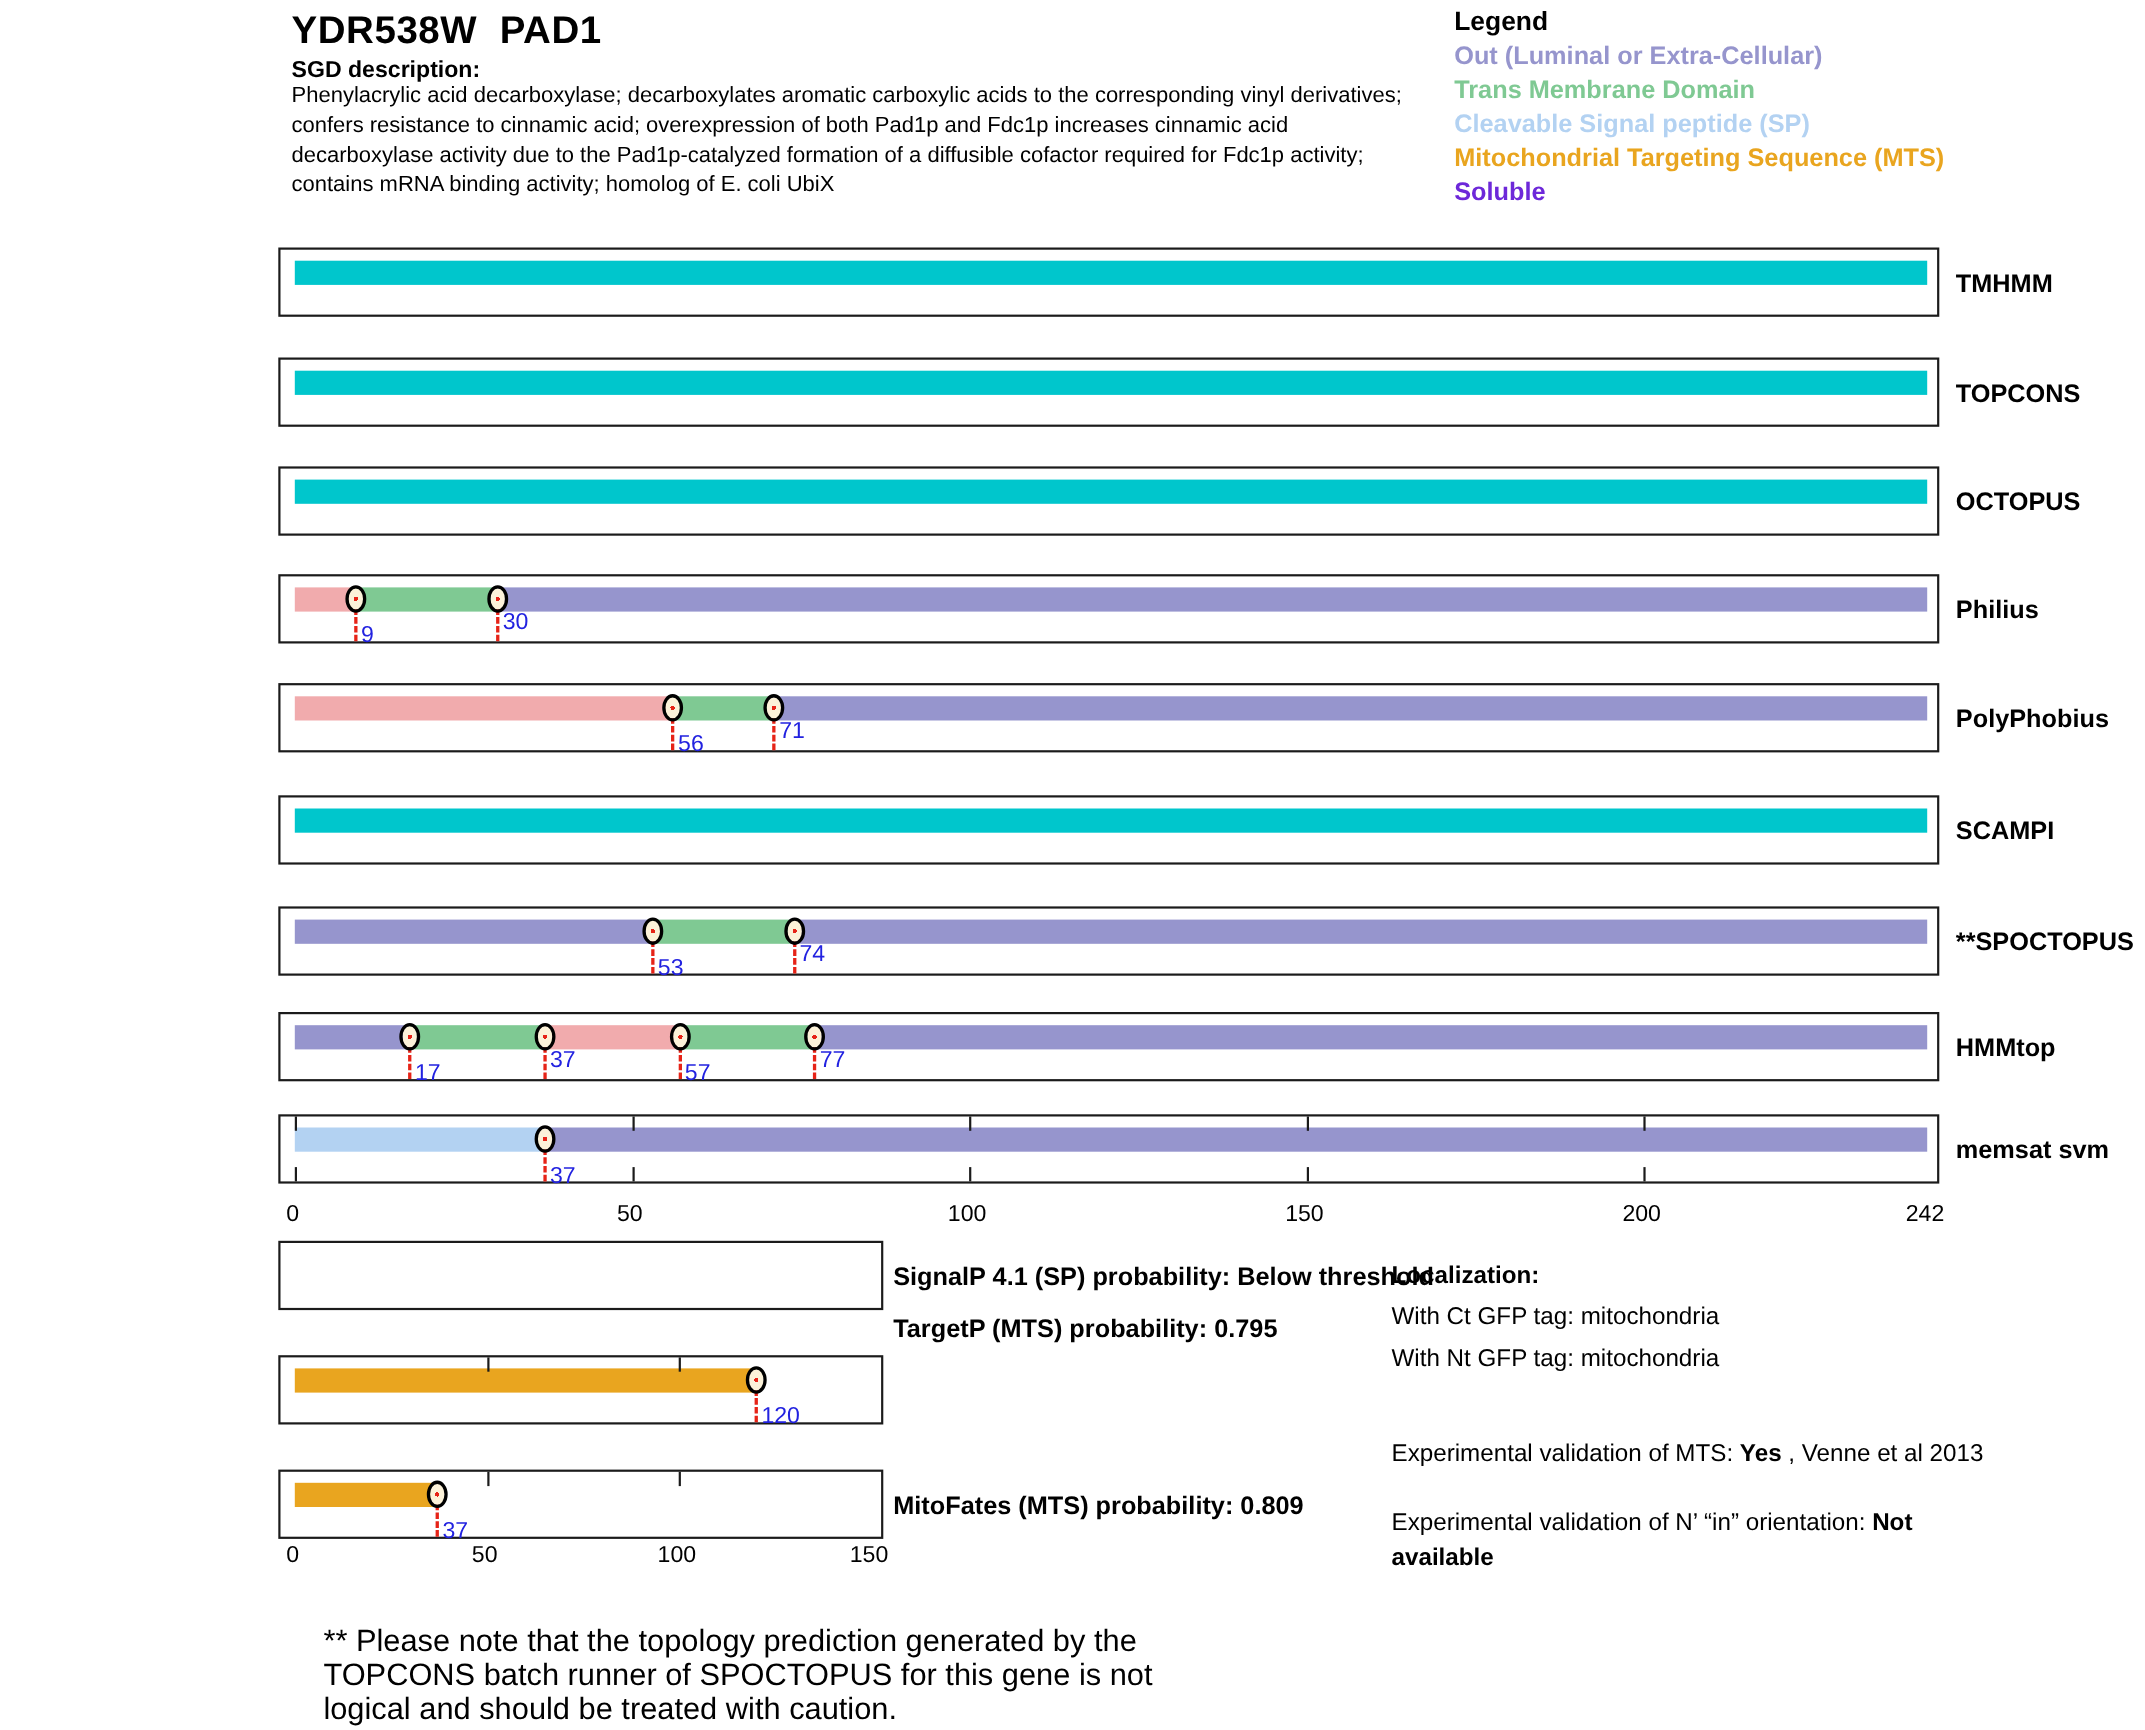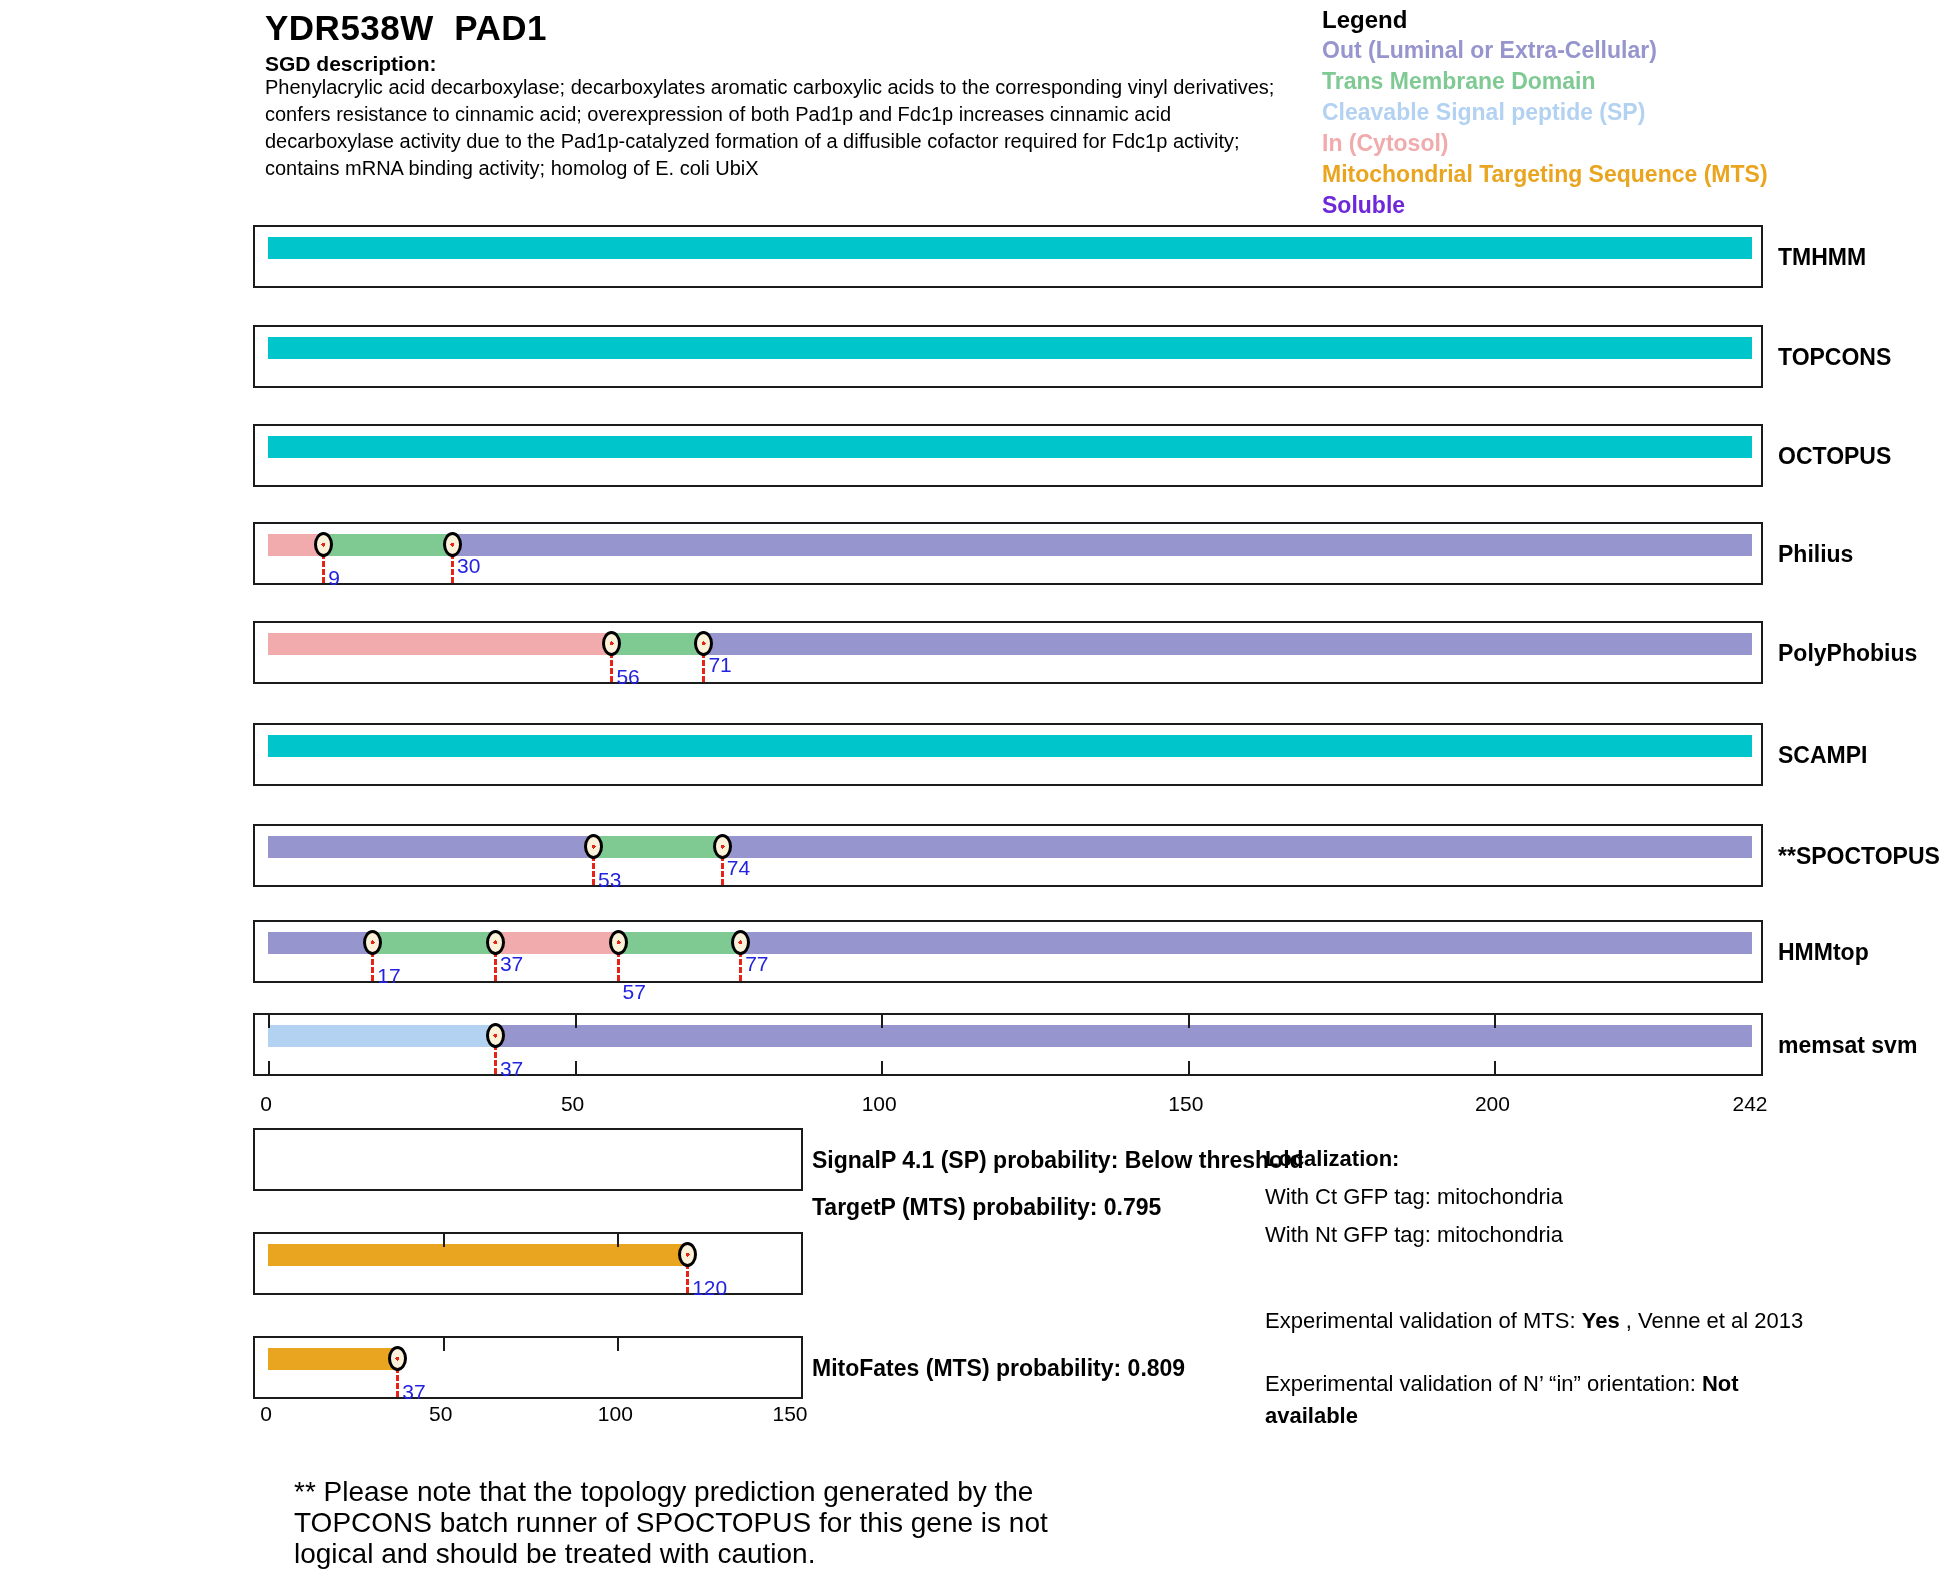--- a/index.html
+++ b/index.html
@@ -31,21 +31,20 @@
   <div class="abs page-title" style="left:265px;top:8px;">YDR538W  PAD1</div>
   <div class="abs sgd-label" style="left:265px;top:52px;">SGD description:</div>
   <div class="abs sgd-desc" style="left:265px;top:74px;width:1040px;">Phenylacrylic acid decarboxylase; decarboxylates aromatic carboxylic acids to the corresponding vinyl derivatives; confers resistance to cinnamic acid; overexpression of both Pad1p and Fdc1p increases cinnamic acid decarboxylase activity due to the Pad1p-catalyzed formation of a diffusible cofactor required for Fdc1p activity; contains mRNA binding activity; homolog of E. coli UbiX</div>
 
   <div class="abs" style="left:1322px;top:4px;">
     <div class="legend-title">Legend</div>
     <div id="legend-entries">
         <div class="legend-entry" style="color: rgb(150, 149, 205);">Out (Luminal or Extra-Cellular)</div>
         <div class="legend-entry" style="color: rgb(127, 201, 147);">Trans Membrane Domain</div>
         <div class="legend-entry" style="color: rgb(179, 210, 242);">Cleavable Signal peptide (SP)</div>
-        <div class="legend-entry" style="color: rgb(241, 171, 173);">In (Cytosol)</div>
         <div class="legend-entry" style="color: rgb(233, 165, 31);">Mitochondrial Targeting Sequence (MTS)</div>
         <div class="legend-entry" style="color: #6d28d9;">Soluble</div>
       </div>
   </div>
 
   <div id="charts">
       <div class="row-box" style="left: 253px; top: 225px; width: 1510px; height: 63px;">
         <div class="seg" style="left: 13px; top: 10px; width: 1484px; height: 22px; background: rgb(0, 198, 204);"></div>
       </div>
       <div class="row-label" style="left: 1778px; top: 244px;">TMHMM</div>
@@ -104,21 +103,21 @@
         <div class="seg" style="left: 362.537px; top: 10px; width: 122.645px; height: 22px; background: rgb(127, 201, 147);"></div>
         <div class="seg" style="left: 485.182px; top: 10px; width: 1011.82px; height: 22px; background: rgb(150, 149, 205);"></div>
         <div class="dash" style="left: 116.248px; top: 21px; height: 38px; border-left-color: rgb(230, 35, 23);"></div>
         <div class="marker" style="left: 108.248px; top: 8px; width: 19px; height: 25px; background: radial-gradient(circle, rgb(230, 35, 23) 0px, rgb(230, 35, 23) 2px, rgb(252, 242, 217) 2px);"></div>
         <div class="mval" style="left: 122.248px; top: 42px; color: rgb(34, 34, 224);">17</div>
         <div class="dash" style="left: 238.893px; top: 21px; height: 38px; border-left-color: rgb(230, 35, 23);"></div>
         <div class="marker" style="left: 230.893px; top: 8px; width: 19px; height: 25px; background: radial-gradient(circle, rgb(230, 35, 23) 0px, rgb(230, 35, 23) 2px, rgb(252, 242, 217) 2px);"></div>
         <div class="mval" style="left: 244.893px; top: 30px; color: rgb(34, 34, 224);">37</div>
         <div class="dash" style="left: 361.537px; top: 21px; height: 38px; border-left-color: rgb(230, 35, 23);"></div>
         <div class="marker" style="left: 353.537px; top: 8px; width: 19px; height: 25px; background: radial-gradient(circle, rgb(230, 35, 23) 0px, rgb(230, 35, 23) 2px, rgb(252, 242, 217) 2px);"></div>
-        <div class="mval" style="left: 367.537px; top: 58px; color: rgb(34, 34, 224);">57</div>
+        <div class="mval" style="left: 367.537px; top: 42px; color: rgb(34, 34, 224);">57</div>
         <div class="dash" style="left: 484.182px; top: 21px; height: 38px; border-left-color: rgb(230, 35, 23);"></div>
         <div class="marker" style="left: 476.182px; top: 8px; width: 19px; height: 25px; background: radial-gradient(circle, rgb(230, 35, 23) 0px, rgb(230, 35, 23) 2px, rgb(252, 242, 217) 2px);"></div>
         <div class="mval" style="left: 490.182px; top: 30px; color: rgb(34, 34, 224);">77</div>
       </div>
       <div class="row-label" style="left: 1778px; top: 939px;">HMMtop</div>
       <div class="row-box" style="left: 253px; top: 1013px; width: 1510px; height: 63px;">
         <div class="seg" style="left: 13px; top: 10px; width: 226.893px; height: 22px; background: rgb(179, 210, 242);"></div>
         <div class="seg" style="left: 239.893px; top: 10px; width: 1257.11px; height: 22px; background: rgb(150, 149, 205);"></div>
         <div class="tick" style="left: 13px; top: 0px; height: 13px;"></div>
         <div class="tick" style="left: 13px; bottom: 0px; height: 13px;"></div>

